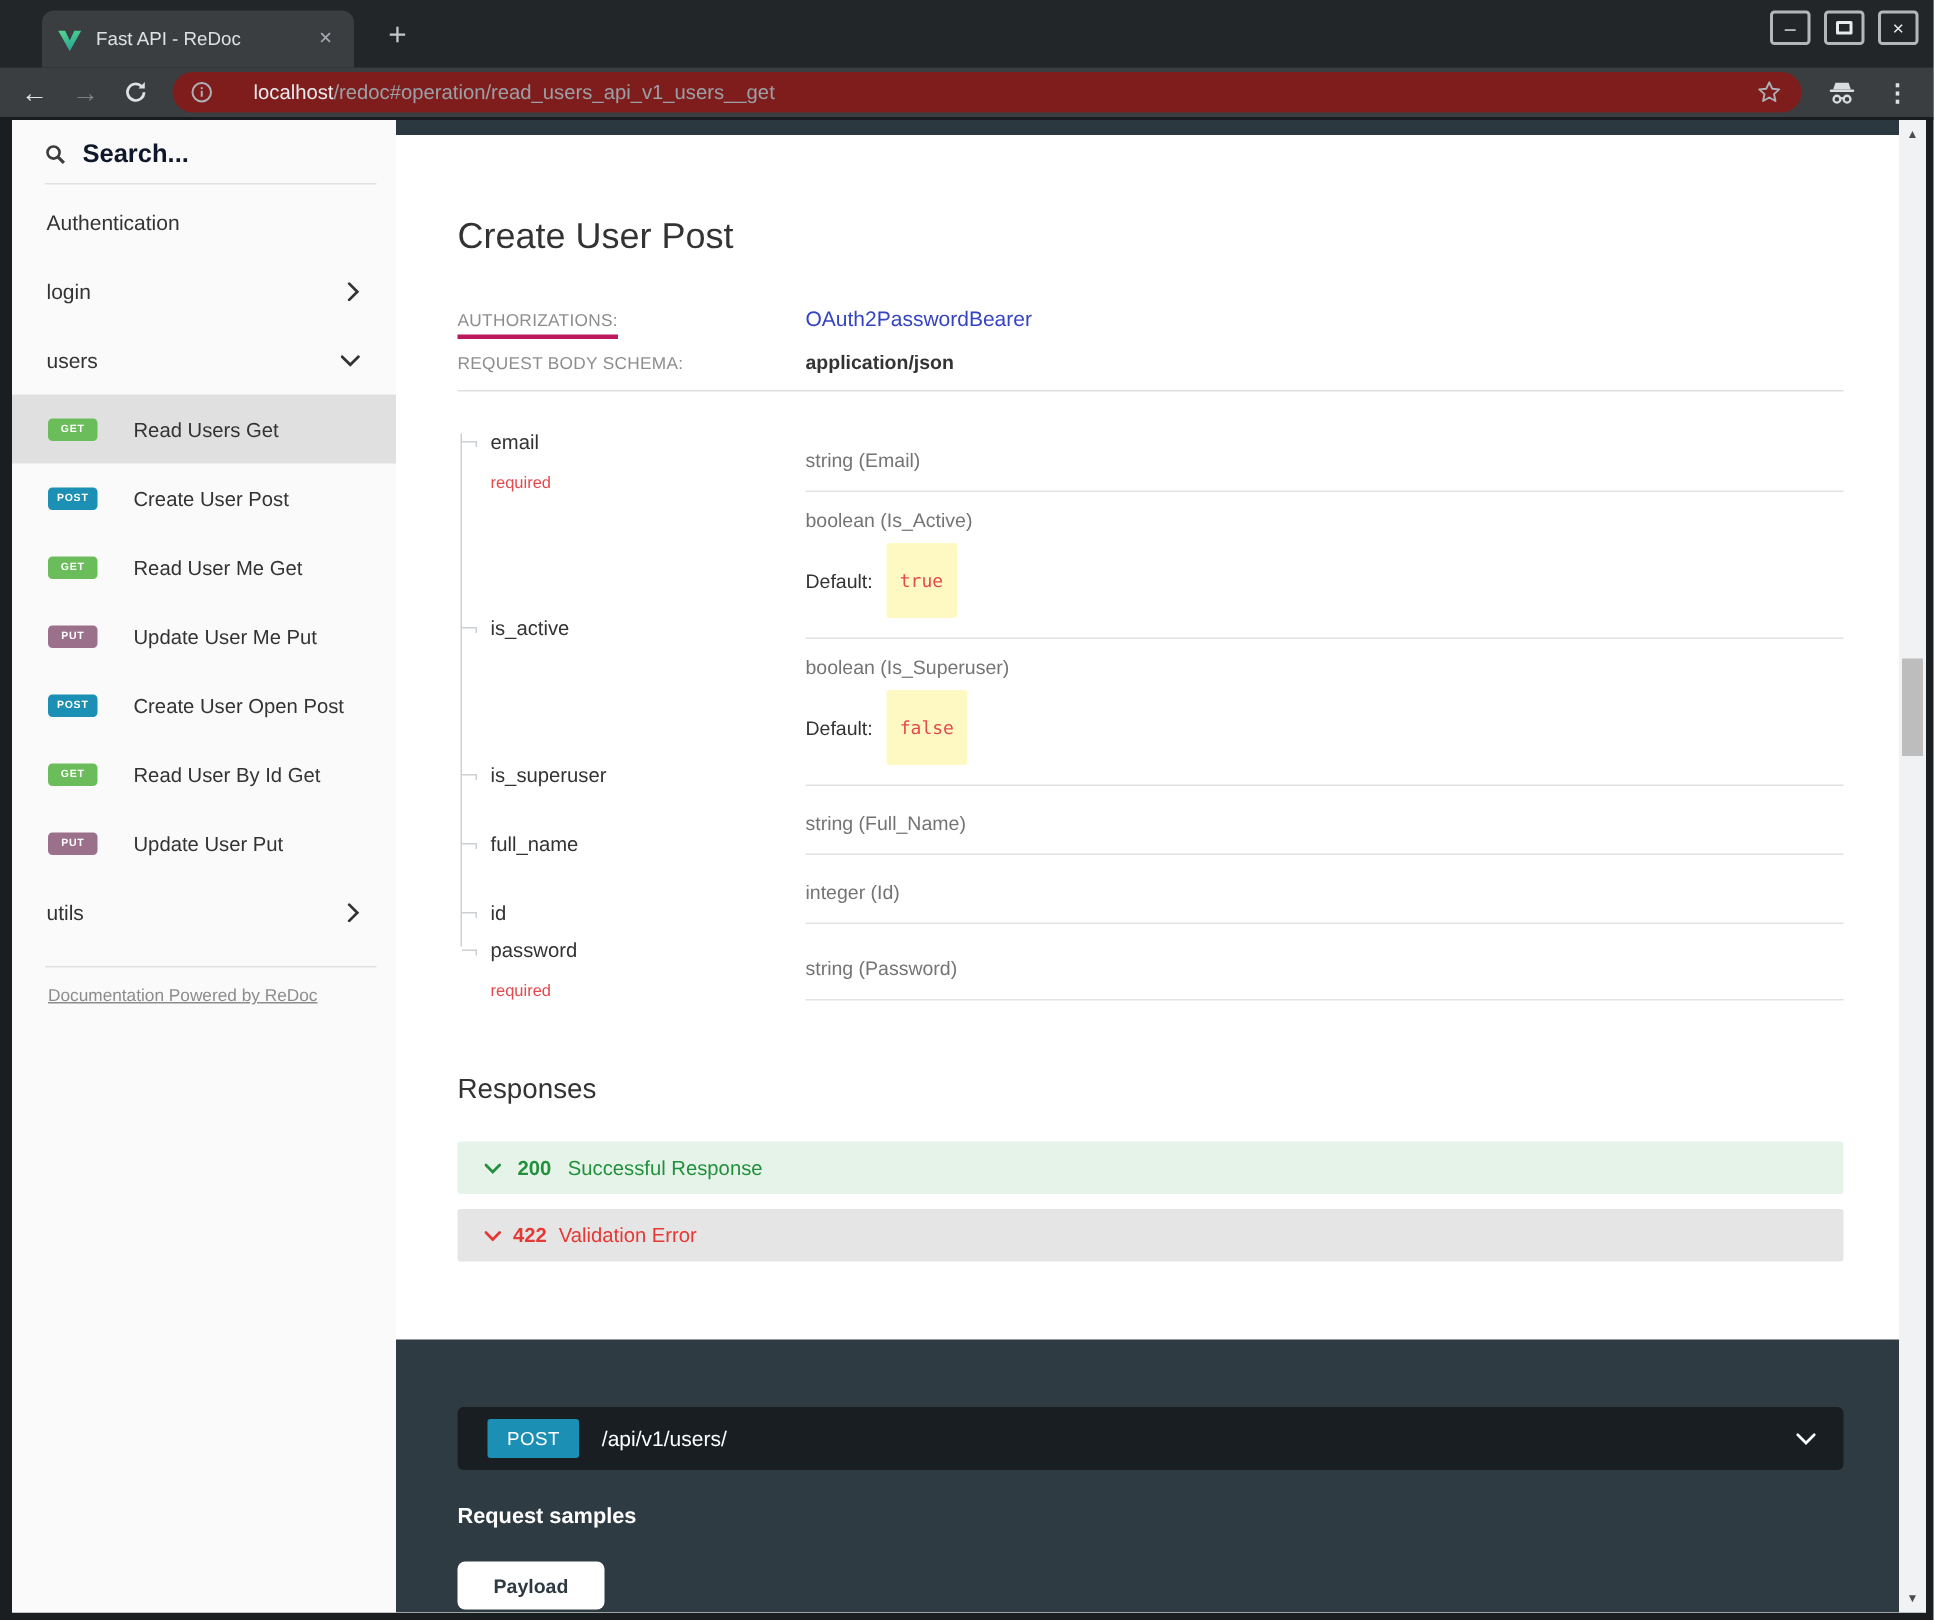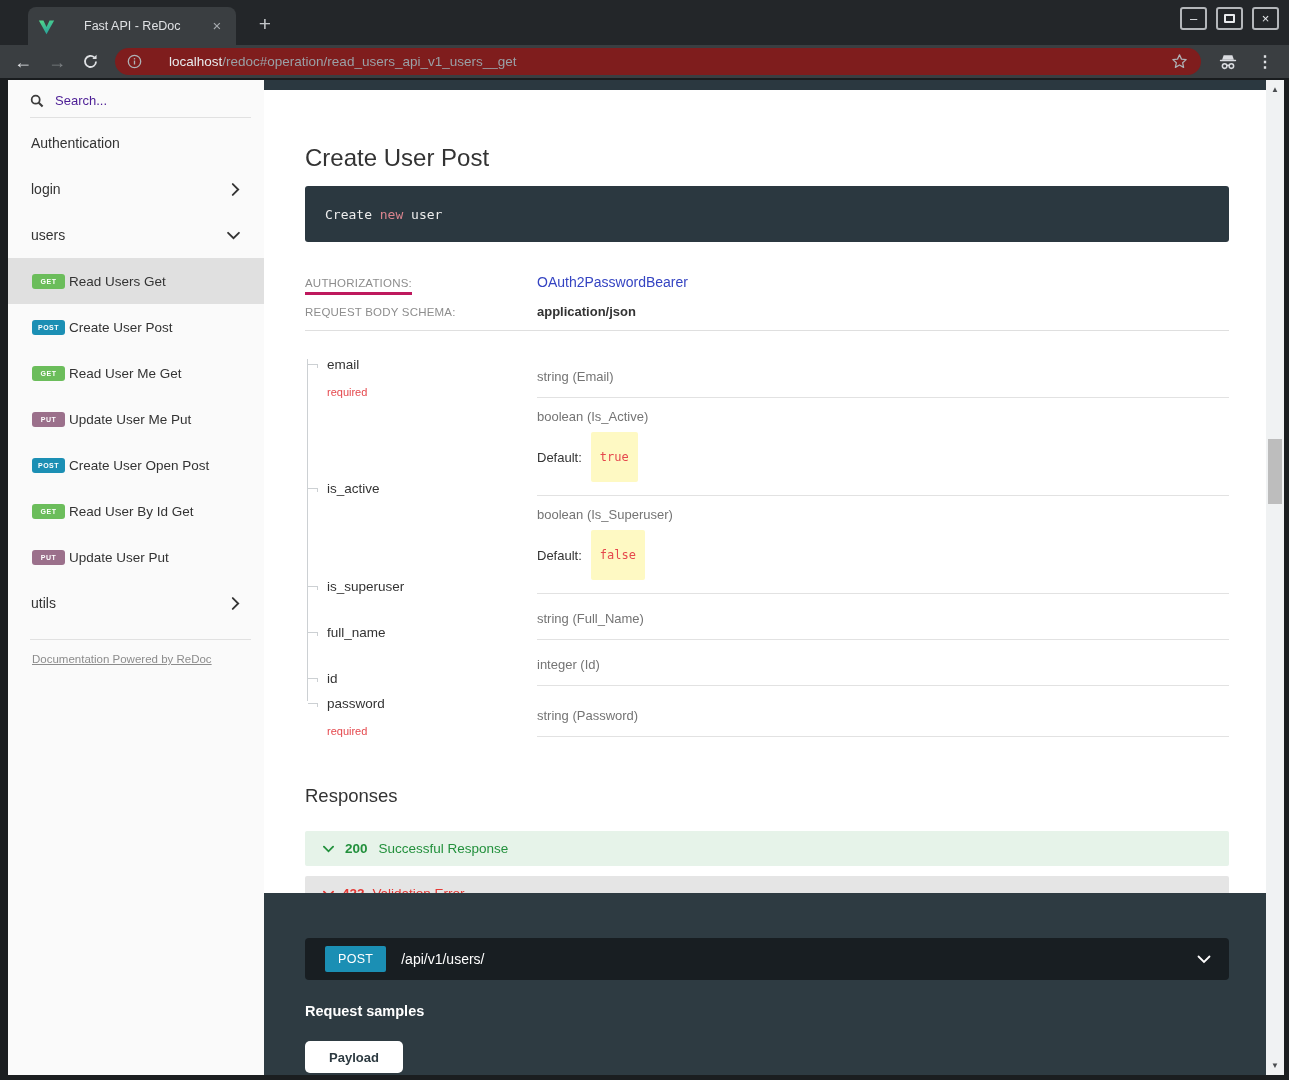--- a/index.html
+++ b/index.html
@@ -3,21 +3,21 @@
 <meta charset="utf-8">
 <style>
   * { box-sizing: border-box; margin: 0; padding: 0; }
   html,body { width:1289px; height:1080px; overflow:hidden; }
   body { background:#1b1e20; font-family:"Liberation Sans", sans-serif; position:relative; }
   svg { display:block; }
 
   
   .tabstrip { position:absolute; top:0; left:0; right:0; height:45px; background:#232629; }
   .tab { position:absolute; left:28px; top:7px; width:208px; height:38px; background:#3a3e41;
-         border-radius:8px 8px 0 0; display:flex; align-items:center; padding:0 10px; cursor:pointer;gap:20px; }
+         border-radius:8px 8px 0 0; display:flex; align-items:center; padding:0 10px; cursor:pointer; }
   .tab-title { color:#dfe1e4; font-size:12.5px; margin-left:9px; flex:1; white-space:nowrap; overflow:hidden; }
   .tab-close { color:#a7abaf; font-size:15px; width:18px; height:18px; line-height:17px; text-align:center; border-radius:50%; }
   .newtab { position:absolute; left:252px; top:11px; color:#c3c6c9; font-size:21px; width:26px; height:26px;
             text-align:center; line-height:25px; }
   .win-controls { position:absolute; right:10px; top:7px; display:flex; gap:9px; }
   .win-btn { width:27px; height:23px; border:2px solid #b4b7ba; border-radius:3px; color:#e8eaec;
              display:flex; align-items:center; justify-content:center; font-size:13px; }
   .max-glyph { width:11px; height:9px; border:2px solid #e8eaec; border-radius:1px; }
 
   .toolbar { position:absolute; top:45px; left:0; right:0; height:35px; background:#3a3e41;
@@ -30,27 +30,27 @@
   .url-text .host { color:#e8eaed; }
   .tb-right { display:flex; align-items:center; gap:18px; padding-right:2px; }
   .kebab { color:#dfe1e4; font-size:16px; font-weight:bold; letter-spacing:0; }
 
   
   .page { position:absolute; top:80px; left:8px; width:1276px; height:995px; background:#ffffff; }
 
   
   .sidebar { position:absolute; left:0; top:0; width:256px; height:100%; background:#fafafa; overflow:hidden; }
   .search-row { display:flex; align-items:center; gap:11px; padding:13px 22px 9px; cursor:text; }
-  .search-label { font-size:13px; font-weight:normal; color:#4c1d95; }
+  .search-label { font-size:17px; font-weight:bold; color:#0f172a; }
   .search-divider { height:1px; background:#e1e1e1; margin:0 13px 0 22px; }
   .nav-item { height:46px; display:flex; align-items:center; justify-content:space-between;
               padding:0 24px 0 23px; font-size:14px; color:#333; cursor:pointer; }
   .nav-group { margin-top:2px; }
   .chev { color:#333; }
-  .op-item { height:46px; display:flex; align-items:center; gap:4px; padding:0 10px 0 24px;
+  .op-item { height:46px; display:flex; align-items:center; gap:24px; padding:0 10px 0 24px;
              font-size:13.5px; color:#333; cursor:pointer; }
   .op-item[data-active="true"] { background:#e0e0e0; }
   .badge { font-size:7px; font-weight:bold; color:#fff; padding:4px 0; width:33px; text-align:center;
            border-radius:3px; letter-spacing:.5px; flex:0 0 auto; font-family:"Liberation Sans",sans-serif; }
   .badge[data-method="get"]  { background:#6bbd5b; }
   .badge[data-method="post"] { background:#1b8fb4; }
   .badge[data-method="put"]  { background:#9b708b; }
   .sidebar-divider { height:1px; background:#e1e1e1; margin:13px 13px 0 22px; }
   .sidebar-footer { display:inline-block; margin:13px 0 0 24px; font-size:11.5px; color:#8c8c8c;
                     text-decoration:underline; cursor:pointer; }
@@ -268,21 +268,20 @@
     <div class="sidebar-divider"></div>
     <a class="sidebar-footer">Documentation Powered by ReDoc</a>
   </div>
 
   <div class="content">
     <div class="content-strip"></div>
 
     <div class="main-doc">
       <h1 class="op-title">Create User Post</h1>
 
-      <div class="desc-code"><span>Create </span><span class="hl">new</span><span> user</span></div>
 
       <div class="kv-row auth">
         <span class="kv-label"><span class="underlined">AUTHORIZATIONS:</span></span>
         <a class="auth-link">OAuth2PasswordBearer</a>
       </div>
 
       <div class="kv-row schema">
         <span class="kv-label">REQUEST BODY SCHEMA:</span>
         <span class="content-type">application/json</span>
       </div>

